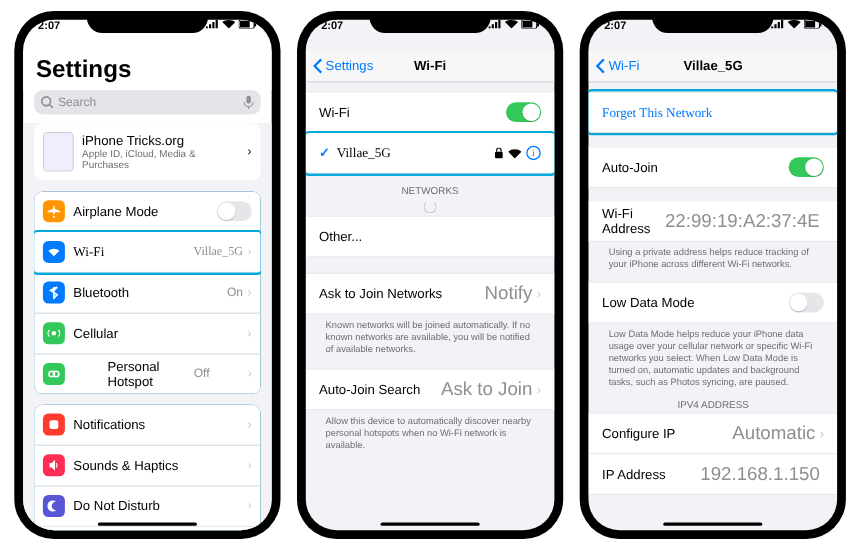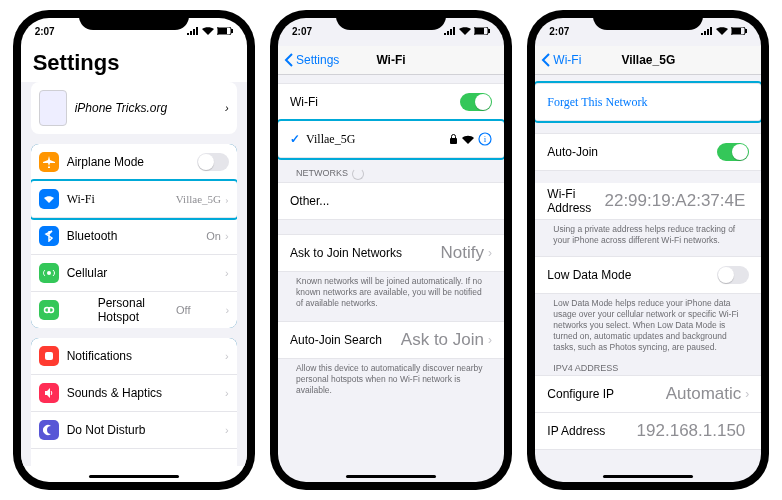--- a/index.html
+++ b/index.html
@@ -42,21 +42,21 @@
     height: 20px;
     background: #000;
     border-bottom-left-radius: 14px;
     border-bottom-right-radius: 14px;
     z-index: 5;
   }
   .statusbar {
     height: 26px;
     display: flex;
     justify-content: space-between;
-    align-items: center;
+    align-items: flex-start;
     padding: 0 14px 2px 14px;
     font-size: 10px;
     font-weight: 600;
   }
   .sb-icons { display:flex; gap:3px; align-items:center; }
   .sb-icons svg { display:block; }
   .navbar {
     height: 28px;
     display: flex;
     align-items: center;
@@ -119,34 +119,34 @@
   }
   .toggle.on { background:#34c759; }
   .toggle .knob {
     width: 16px; height: 16px; border-radius: 50%; background:#fff;
     position:absolute; top:1px; left:1px; box-shadow:0 1px 1px rgba(0,0,0,0.2);
   }
   .toggle.on .knob { left:auto; right:1px; }
   .section-header {
     font-size: 9px; color:#6d6d72; text-transform: uppercase;
     padding: 10px 18px 2px 18px;
-    display:flex; gap:4px;
+    display:flex; align-items:center; gap:4px;flex-direction:column;
   }
   .footer-text {
     font-size: 8.5px; color:#6d6d72; padding: 4px 18px 0 18px; line-height:1.3;
   }
   .flat-row {
     background:#fff; min-height:28px; display:flex; align-items:center;
     padding: 4px 12px; border-bottom:0.5px solid #e5e5ea; font-size:12px;
   }
   .flat-row .value { margin-left:auto; color:#8e8e93; font-size:17px; margin-right:4px;}
   .flat-row .chev { color:#c7c7cc; }
   .apple-card {
     margin: 0 10px 0 10px; background:#fff; border-radius:8px;
-    display:flex; align-items:center; padding:8px; gap:8px;font-style:italic;
+    display:flex; align-items:center; padding:8px; gap:8px;
   }
   .apple-card .pimg {
     width:26px; height:34px; border:1px solid #cfcfd4; border-radius:4px;
     background:#eef; flex-shrink:0;
   }
   .apple-card .pt1 { font-size:12px; font-weight:500; }
   .apple-card .pt2 { font-size:9px; color:#6d6d72; }
   .homebar {
     position:absolute; bottom:4px; left:50%; transform:translateX(-50%);
     width:90px; height:3px; background:#000; border-radius:2px;
@@ -176,25 +176,37 @@
             <path d="M6 8L0 2C3 -0.5 9 -0.5 12 2z" fill="#000"></path>
           </svg>
         <svg width="16" height="8">
             <rect x="0" y="0" width="14" height="8" rx="2" fill="none" stroke="#000"></rect>
             <rect x="1" y="1" width="9" height="6" fill="#000"></rect>
             <rect x="14" y="2" width="2" height="4" fill="#000"></rect>
           </svg>
       </span>
     </div>
     <div class="big-title">Settings</div>
+    <div class="search">
+      <svg class="sicon" width="12" height="12">
+          <circle cx="5" cy="5" r="4" fill="none" stroke="#8e8e93" stroke-width="1.5"></circle>
+          <line x1="8" y1="8" x2="11" y2="11" stroke="#8e8e93" stroke-width="1.5"></line>
+        </svg>
+      <span>Search</span>
+      <svg class="mic" width="10" height="12">
+          <rect x="3" y="0" width="4" height="7" rx="2" fill="#8e8e93"></rect>
+          <path d="M1 6a4 4 0 008 0M5 10v2" stroke="#8e8e93" fill="none"></path>
+        </svg>
+    </div>
     <div style="background:#f2f2f7; height:calc(100% - 80px); overflow:hidden;">
       <div class="apple-card">
         <div class="pimg"></div>
         <div style="flex:1">
           <div class="pt1">iPhone Tricks.org</div>
+          <div class="pt2">Apple ID, iCloud, Media &amp; Purchases</div>
         </div>
         <span class="chev">›</span>
       </div>
 
       <div class="group">
         <div class="row">
           <div class="icon" style="background:#ff9500">
             <svg width="12" height="12" fill="#fff">
                 <path d="M6 0l1 4 5 2v1l-5 0-1 3 1 1v1H5v-1l1-1-1-3-5 0V6l5-2z"></path>
               </svg>

